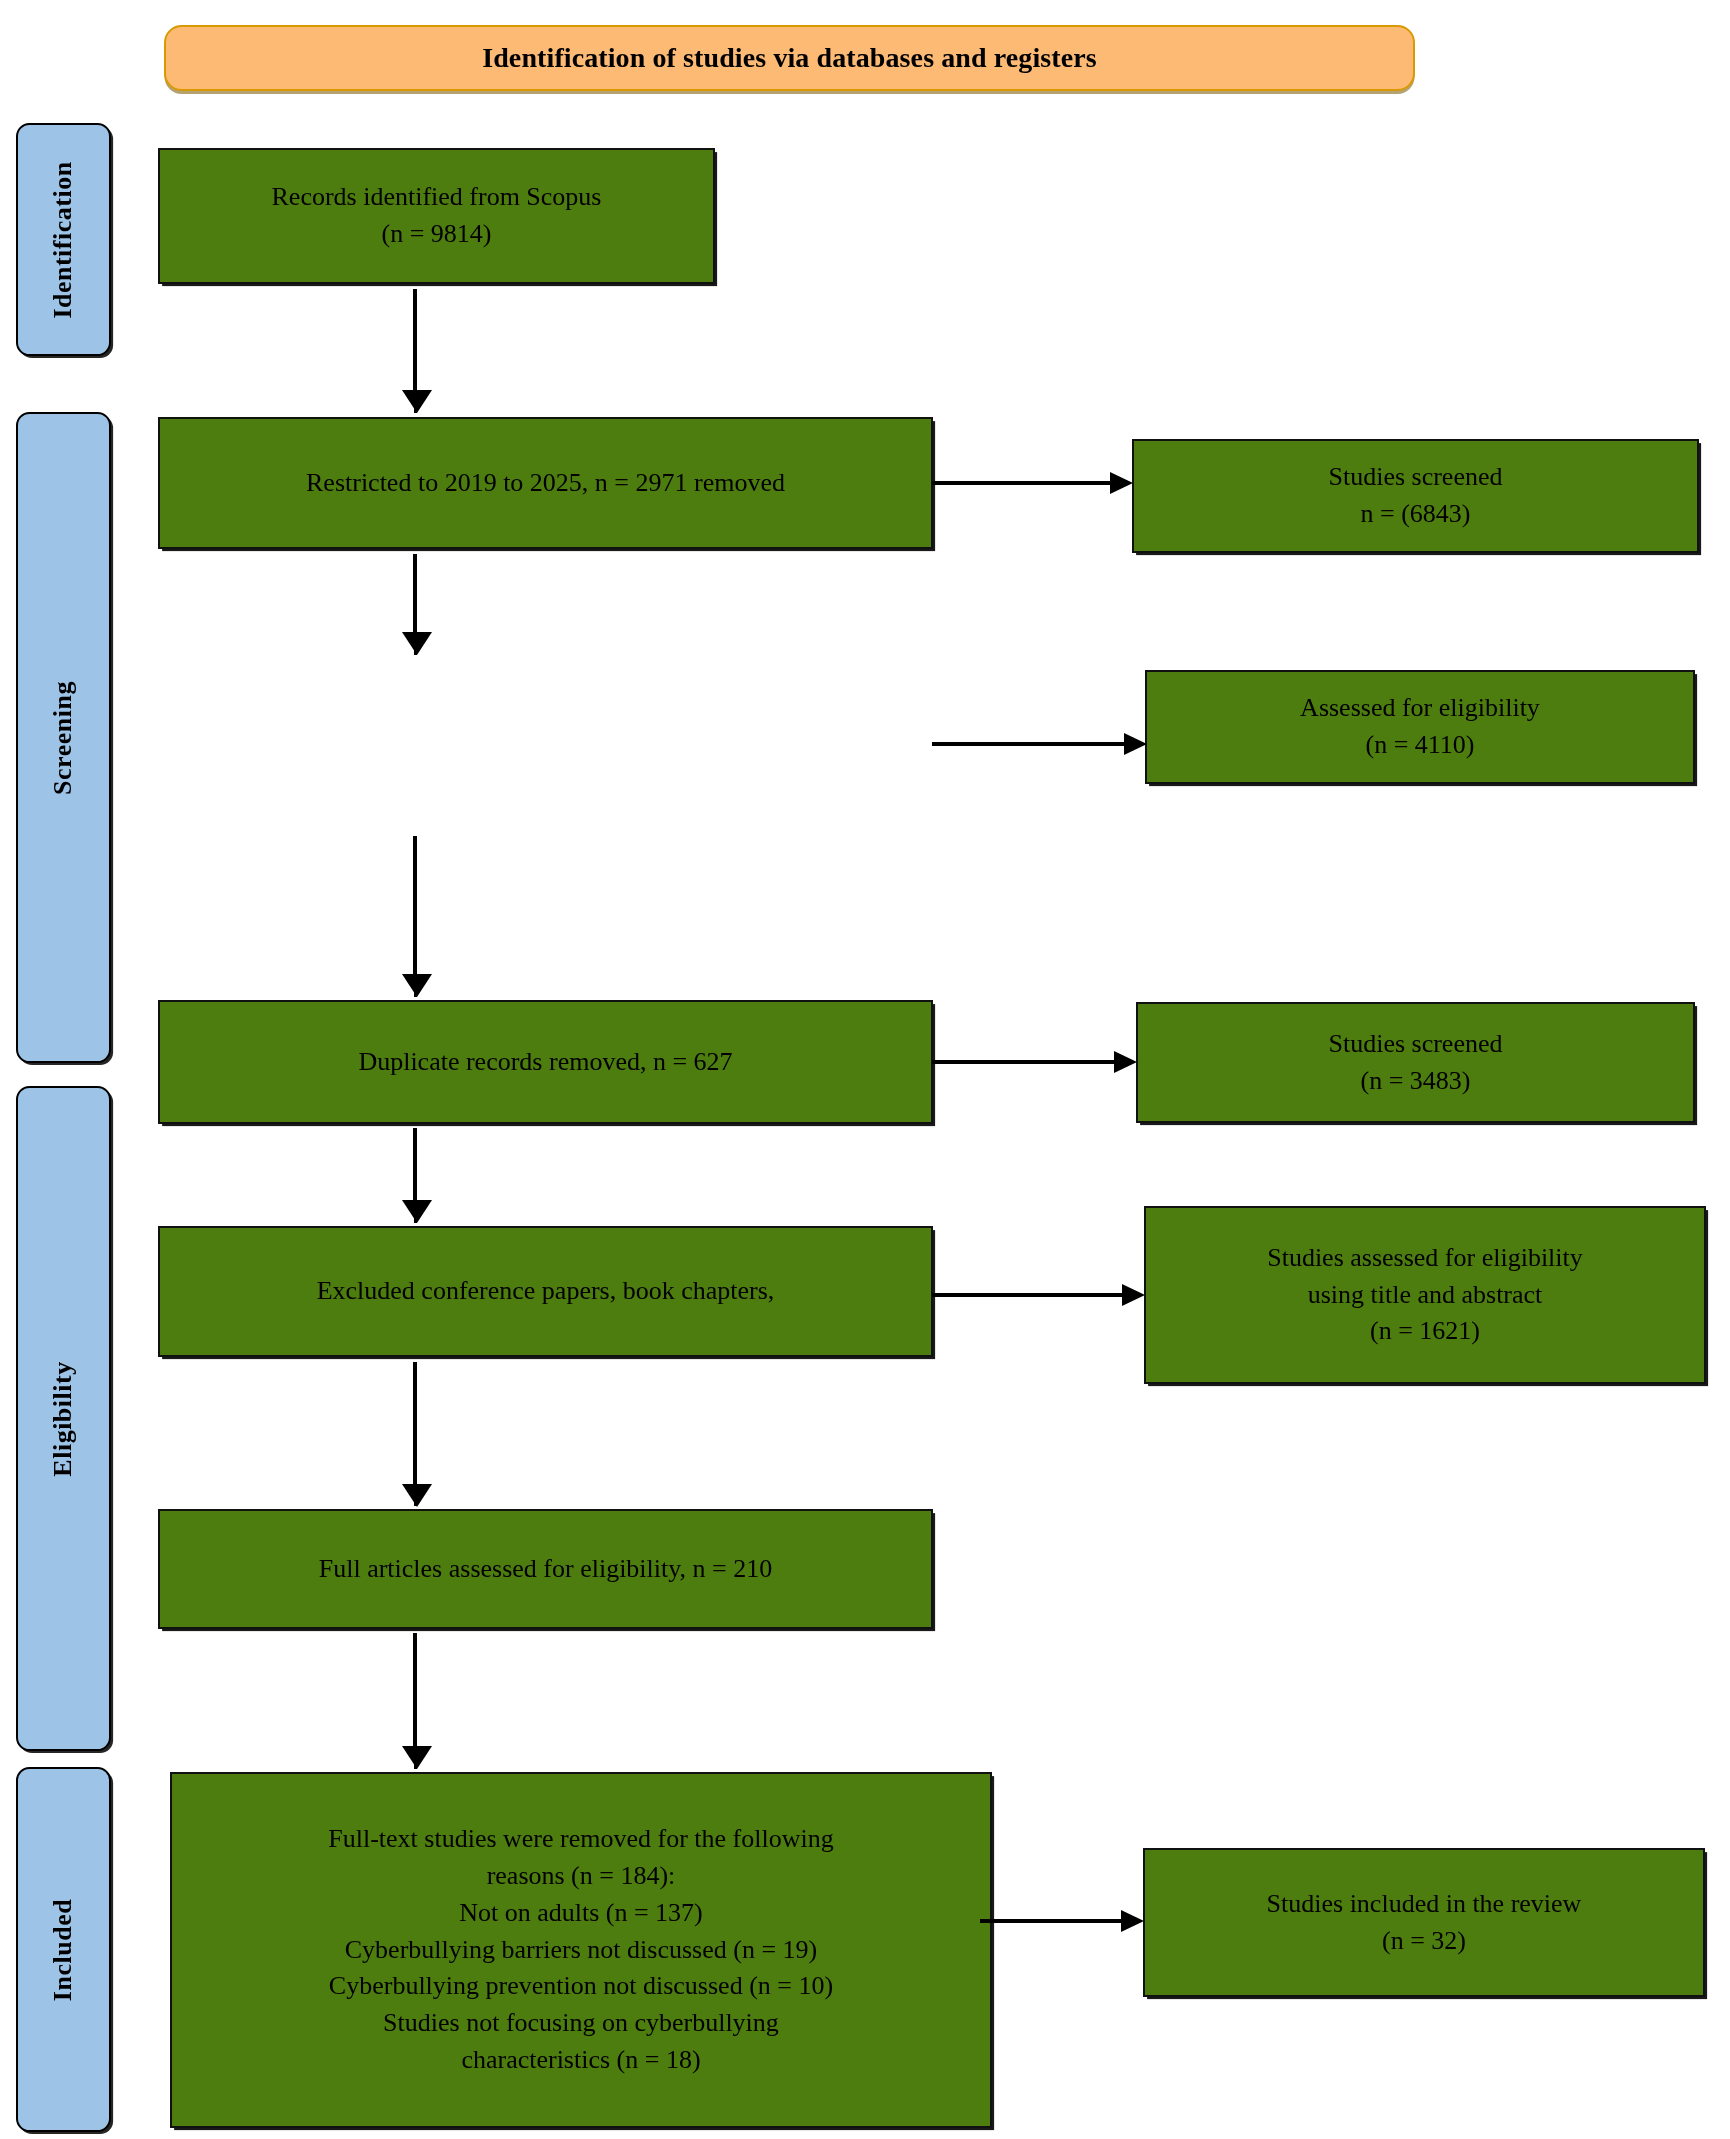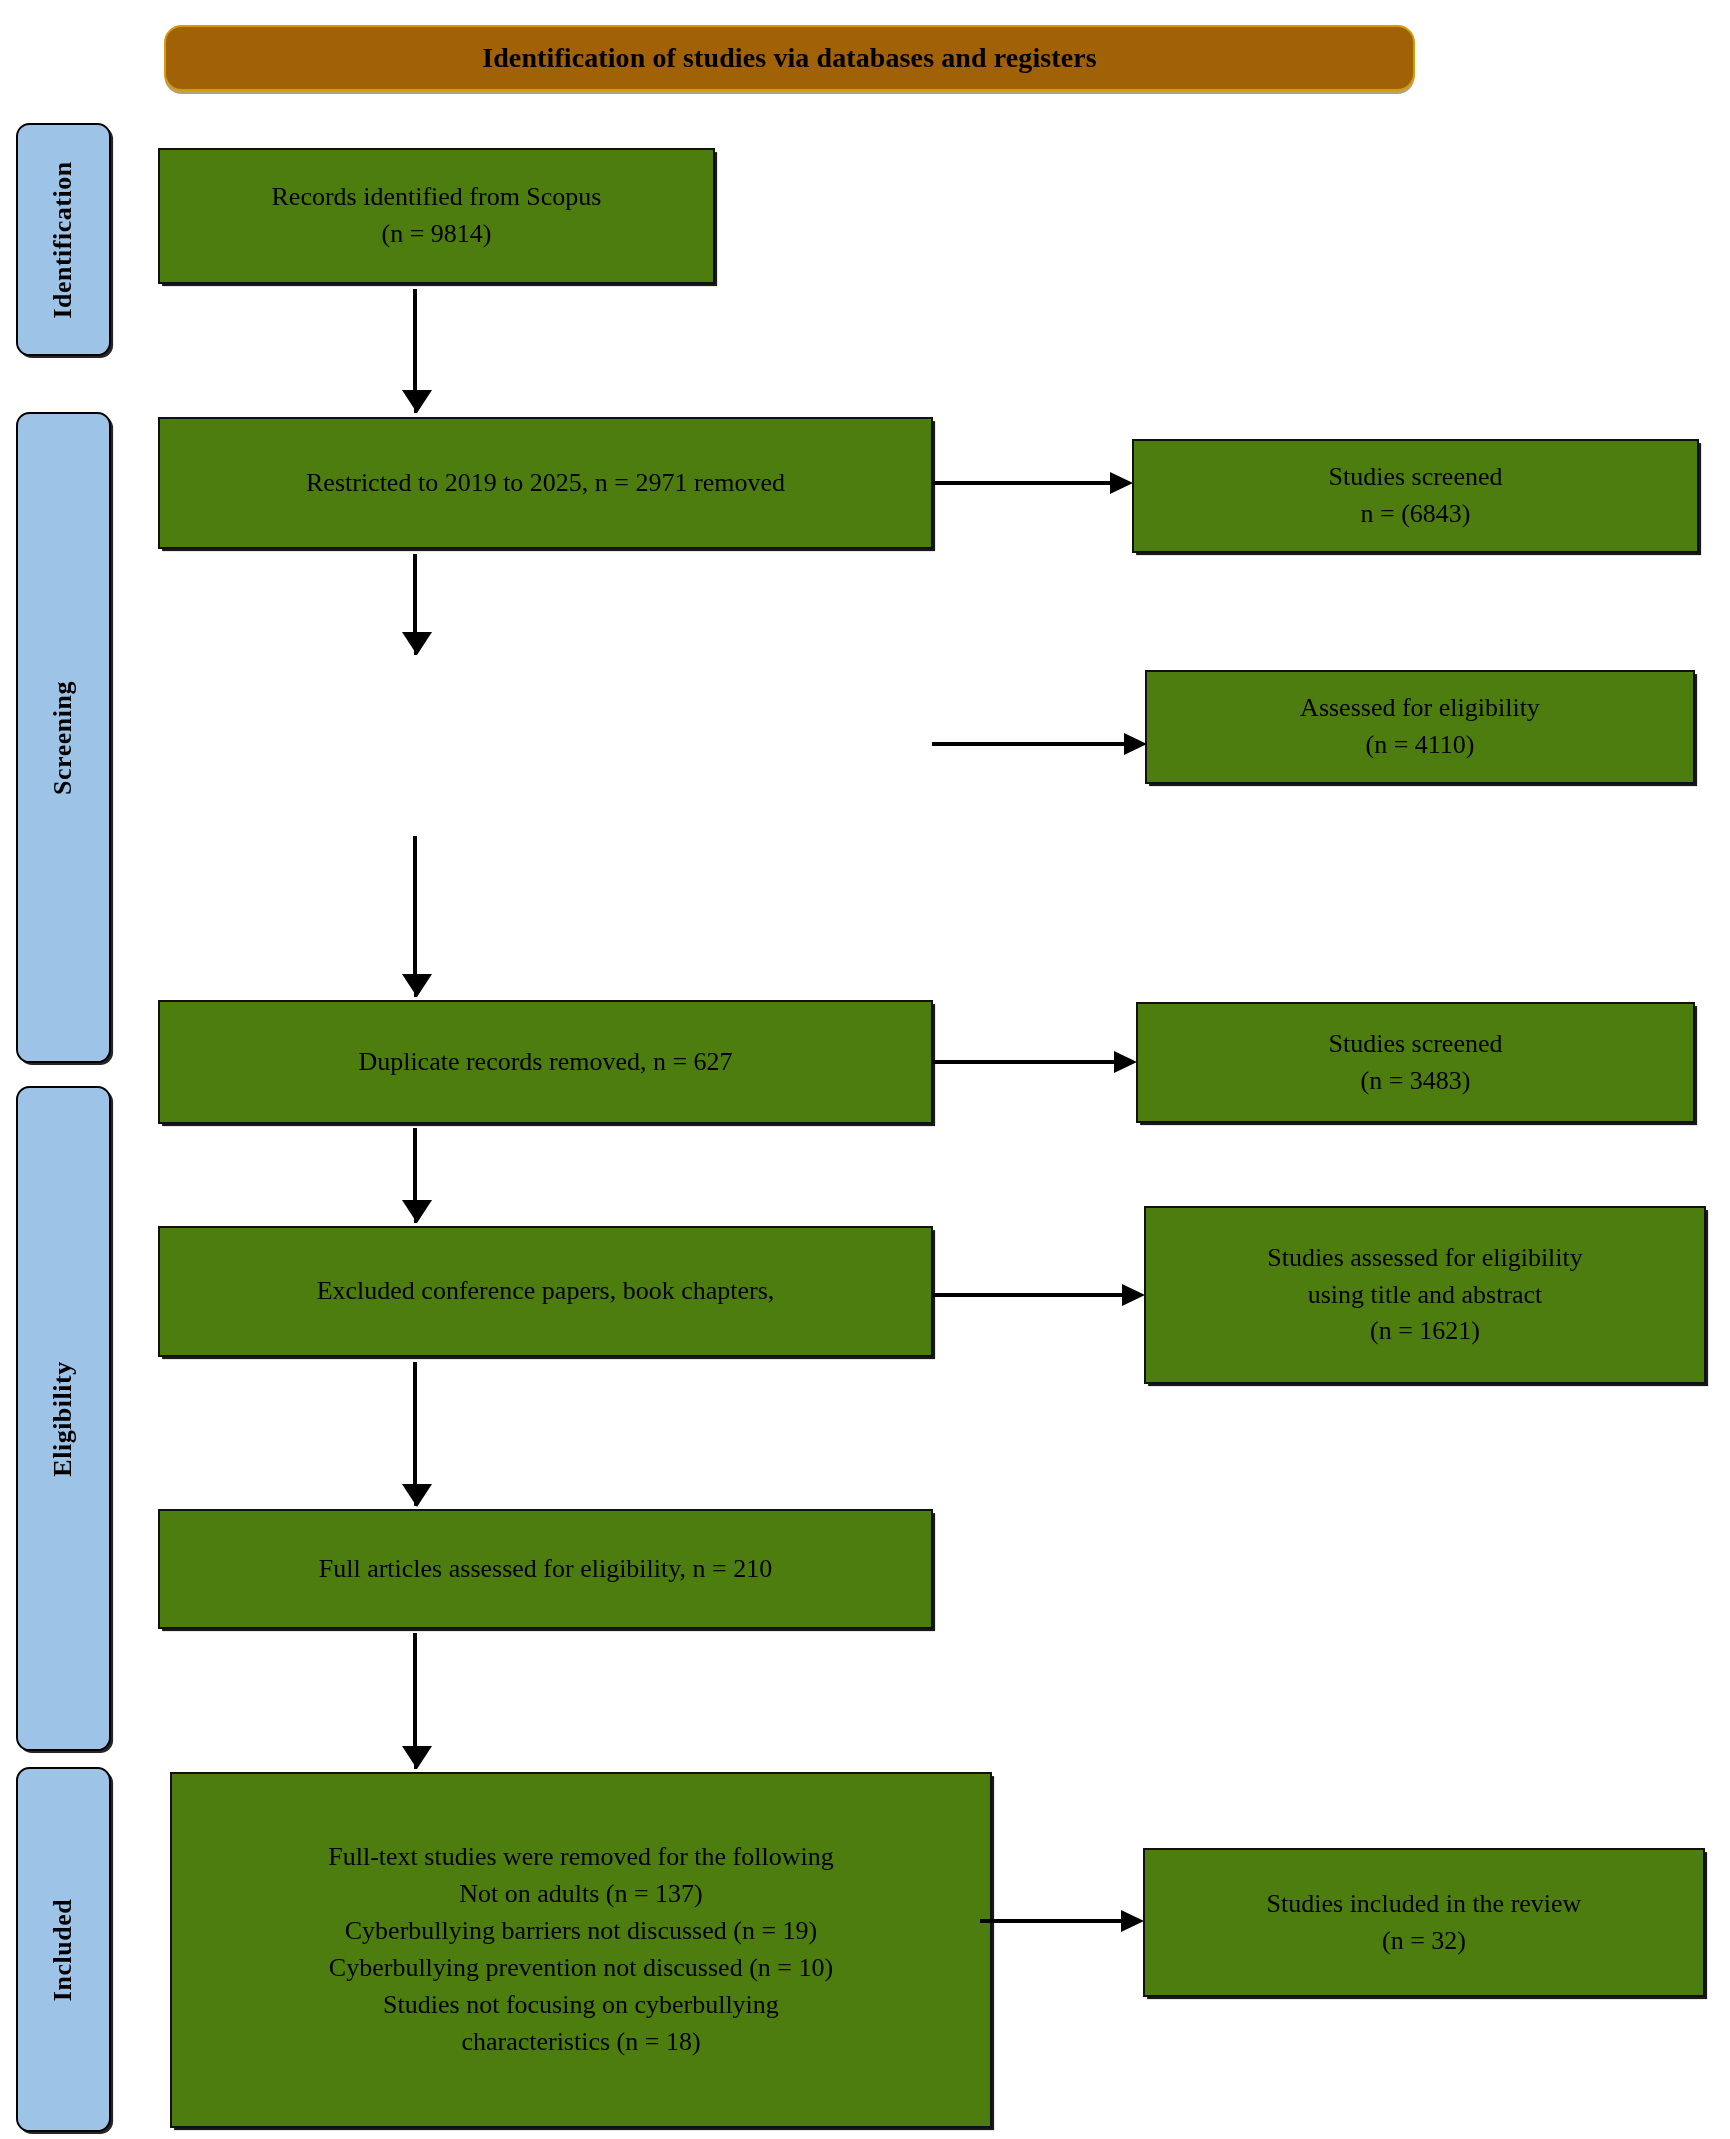--- a/index.html
+++ b/index.html
@@ -7,21 +7,21 @@
     width:1731px; height:2140px;
     font-family:"Liberation Serif", "DejaVu Serif", serif;
     color:#000000;
     -webkit-font-smoothing:antialiased;
   }
   #canvas { position:relative; width:1731px; height:2140px; overflow:hidden; }
 
   
   .banner {
     position:absolute;
-    background:#a16207;
+    background:#fdba74;
     border:2.1px solid #D89A00;
     border-radius:17.5px;
     box-shadow:0 3.6px 0 -0.5px rgba(120,85,0,.55);
     display:flex; align-items:center; justify-content:center;
   }
   .banner-text {
     font-weight:bold;
     font-size:28px;
     letter-spacing:0.1px;
     text-align:center;
@@ -145,20 +145,21 @@
 
   <div class="box" style="left:158px; top:1509px; width:775px; height:120px;">
     <div class="box-text">
       <span class="ln">Full articles assessed for eligibility, n = 210</span>
     </div>
   </div>
 
   <div class="box" style="left:170px; top:1772px; width:822px; height:356px;">
     <div class="box-text">
       <span class="ln">Full-text studies were removed for the following</span>
+      <span class="ln">reasons (n = 184):</span>
       <span class="ln">Not on adults (n = 137)</span>
       <span class="ln">Cyberbullying barriers not discussed (n = 19)</span>
       <span class="ln">Cyberbullying prevention not discussed (n = 10)</span>
       <span class="ln">Studies not focusing on cyberbullying</span>
       <span class="ln">characteristics (n = 18)</span>
     </div>
   </div>
 
   <div class="box" style="left:1132px; top:439px; width:567px; height:114px;">
     <div class="box-text">

